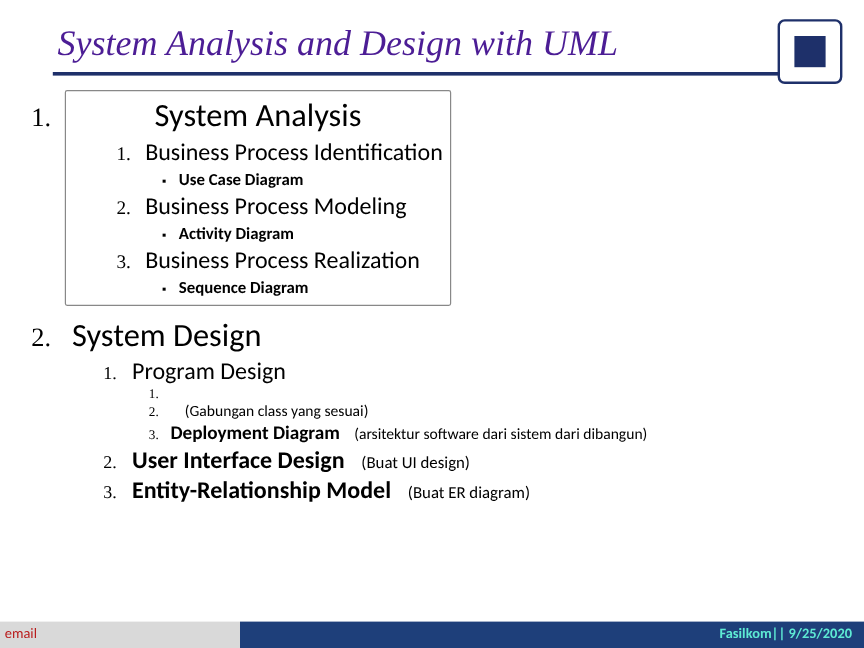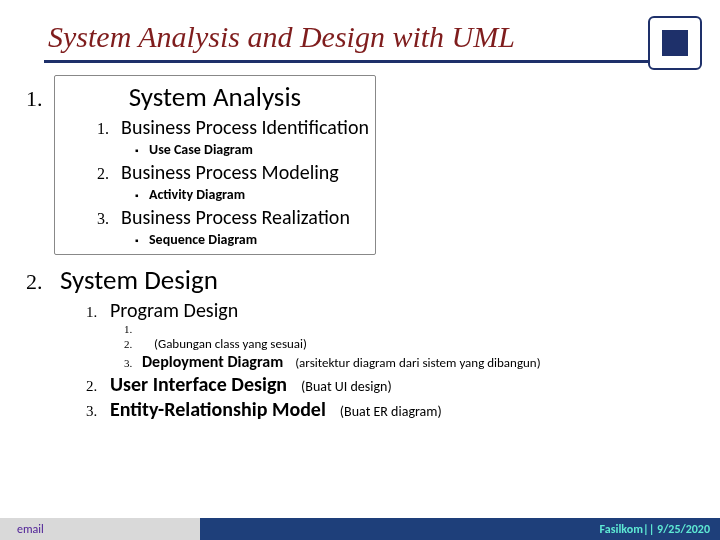--- a/index.html
+++ b/index.html
@@ -1,21 +1,21 @@
 <!DOCTYPE html>
 <html><head>
 <meta charset="utf-8">
 <style>
   * { margin: 0; padding: 0; box-sizing: border-box; }
   html, body { width: 720px; height: 540px; font-family: "Calibri", "Segoe UI", sans-serif; background: #fff; color: #000; }
   .slide { width: 720px; height: 540px; position: relative; overflow: hidden; }
 
   .title-row { position: relative; padding: 6px 0 0 0; }
   .title-bar { margin: 8px 44px 6px 44px; border-bottom: 3px solid #1e306a; }
-  .title-text { font-family: "Times New Roman", Georgia, serif; font-style: italic; font-size: 30px; color: #7f1d1d; padding: 6px 4px 6px 4px; }
+  .title-text { font-family: "Times New Roman", Georgia, serif; font-style: italic; font-size: 30px; color: #4c1d95; padding: 6px 4px 6px 4px; }
   .logo { position: absolute; right: 18px; top: 16px; width: 54px; height: 54px; border: 2px solid #1e306a; border-radius: 6px; background: #fff; display:flex; align-items:center; justify-content:center; }
   .logo-inner { width: 26px; height: 26px; background: #1e306a; }
 
   .body { padding: 4px 12px 0 12px; font-family: "Calibri", "Segoe UI", sans-serif; }
 
   .lvl1 { display: flex; align-items: baseline; margin: 2px 0 2px 14px; }
   .lvl1 .num { font-family: Georgia, serif; font-size: 22px; width: 28px; flex-shrink:0; }
   .lvl1 .lbl { font-family: "Calibri", "Segoe UI", sans-serif; font-size: 27px; }
 
   .box { border: 1px solid #888; border-radius: 2px; padding: 4px 6px 4px 2px; display:inline-block; }
@@ -33,21 +33,21 @@
   .lvl2b .num { font-family: Georgia, serif; font-size: 15px; width: 24px; flex-shrink:0; }
   .lvl2b .lbl { font-size: 20px; }
   .lvl2b .ann { font-size: 14px; margin-left: 14px; white-space: nowrap; }
 
   .lvl3b { display: flex; align-items: baseline; margin: 1px 0 1px 112px; }
   .lvl3b .num { font-family: Georgia, serif; font-size: 11px; width: 18px; flex-shrink:0; }
   .lvl3b .lbl { font-size: 16px; font-weight: 600; }
   .lvl3b .ann { font-size: 13px; margin-left: 12px; white-space: nowrap; }
 
   .footer { position: absolute; left: 0; bottom: 0; width: 720px; height: 22px; display: flex; }
-  .footer-left { width: 200px; background: #d9d9d9; color: #4c1d95; font-size: 12px; display:flex; align-items:center; padding-left: 17px; }
+  .footer-left { width: 200px; background: #d9d9d9; color: #b91c1c; font-size: 12px; display:flex; align-items:center; padding-left: 4px; }
   .footer-right { flex: 1; background: #1e3f7a; color: #5eead4; font-size: 12px; display:flex; align-items:center; justify-content:flex-end; padding-right: 10px; font-weight:600; }
 </style>
 </head>
 <body>
 
 <div class="slide">
 
   <div class="title-row">
     <div class="title-bar">
       <div class="title-text">System Analysis and Design with UML</div>
@@ -105,21 +105,21 @@
     <div class="lvl3b">
       <div class="num">1.</div>
     </div>
     <div class="lvl3b">
       <div class="num">2.</div>
       <div class="ann">(Gabungan class yang sesuai)</div>
     </div>
     <div class="lvl3b">
       <div class="num">3.</div>
       <div class="lbl">Deployment Diagram</div>
-      <div class="ann">(arsitektur diagram dari sistem yang dibangun)</div>
+      <div class="ann">(arsitektur software dari sistem dari dibangun)</div>
     </div>
 
     <div class="lvl2b">
       <div class="num">2.</div>
       <div class="lbl" style="font-weight:600;">User Interface Design</div>
       <div class="ann">(Buat UI design)</div>
     </div>
     <div class="lvl2b">
       <div class="num">3.</div>
       <div class="lbl" style="font-weight:600;">Entity-Relationship Model</div>

